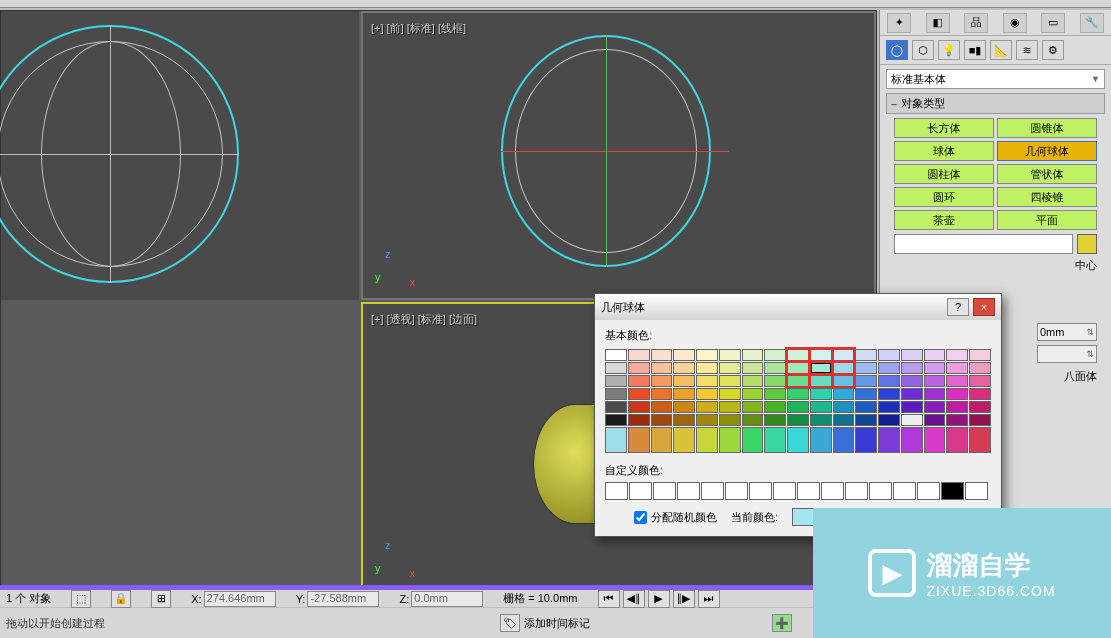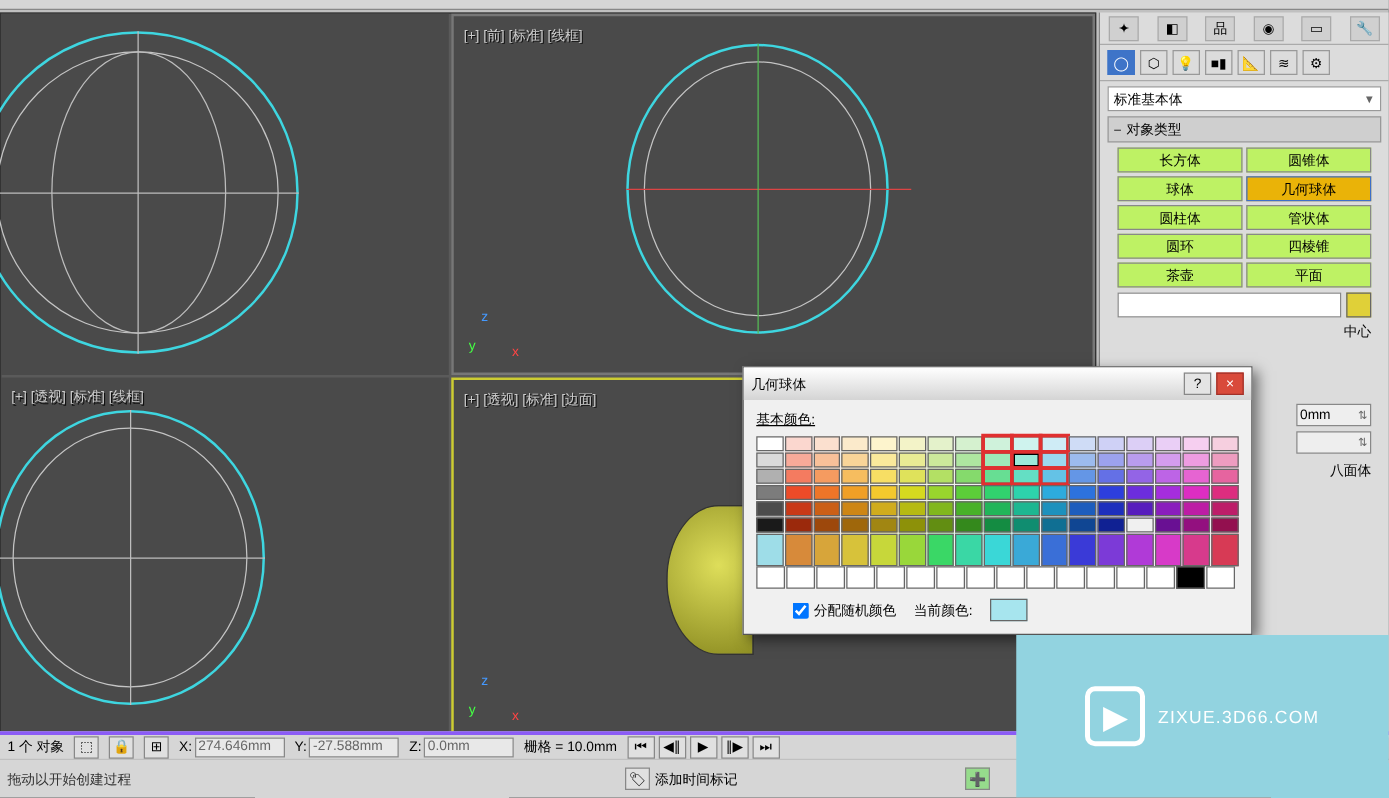--- a/index.html
+++ b/index.html
@@ -52,39 +52,39 @@
 .spinner { width:60px; height:18px; border:1px solid #888; background:#eee; display:flex; align-items:center; padding:0 2px; justify-content:space-between; }
 .geodesicrow { padding:4px 14px; display:flex; justify-content:flex-end; }
 
 
 .dialog { position:absolute; top:293px; left:594px; width:408px; background:#f0f0f0; border:1px solid #555; box-shadow:4px 4px 10px rgba(0,0,0,0.5); }
 .dlg-title { height:26px; background:linear-gradient(#fff,#d4d4d4); display:flex; align-items:center; padding:0 6px; justify-content:space-between; }
 .dlg-title .right { display:flex; gap:4px; }
 .dlg-title .tbtn { width:22px; height:18px; border:1px solid #888; background:#e4e4e4; display:flex; align-items:center; justify-content:center; }
 .dlg-title .tbtn.close { background:#d94a3a; color:#fff; border-color:#a03028; }
 .dlg-body { padding:8px 10px 10px 10px; }
-.palhdr { display:flex; align-items:center; gap:6px;text-decoration:underline; }
+.palhdr { display:flex; align-items:center; gap:6px; }
 .radiorow { display:flex; gap:14px; margin-left:auto; align-items:center; }
 .radiorow label { display:flex; align-items:center; gap:3px; }
 .palette { display:flex; flex-direction:column; gap:1px; margin-top:6px; }
 .palrow { display:flex; gap:1px; }
 .sw { width:23px; height:12px; border:1px solid #666; }
 .sw.big { height:26px; }
 .sw.highlight { outline:3px solid #e03030; outline-offset:-1px; }
 .sw.sel { border:2px solid #000; }
 .customlbl { margin-top:10px; margin-bottom:4px; }
 .customrow { display:flex; gap:1px; }
 .csw { width:23px; height:18px; border:1px solid #666; background:#fff; }
 .dlgbtnrow { display:flex; gap:6px; margin-top:12px; }
 .dlgbtn { flex:1; height:22px; border:1px solid #888; background:#e4e4e4; display:flex; align-items:center; justify-content:center; }
 .asgnrow { display:flex; align-items:center; gap:14px; margin-top:8px;padding-left:29px; }
 .cursw { width:30px; height:18px; border:1px solid #666; background:#a7e5ee; }
 
 
-.statusbar { position:absolute; bottom:31px; left:0; right:0; height:22px; background:#d6d6d6; border-top:3px solid #8b5cf6; display:flex; align-items:center; gap:8px; padding:0 6px; }
+.statusbar { position:absolute; bottom:31px; left:0; right:0; height:22px; background:#d6d6d6; border-top:5px solid #8b5cf6; display:flex; align-items:center; gap:20px; padding:0 6px; }
 .statfield { display:flex; align-items:center; gap:2px; }
 .statinp { width:72px; height:16px; border:1px solid #888; background:#e8e8e8; color:#666; padding:0 2px; }
 .iconbtn { width:20px; height:18px; border:1px solid #888; background:#e0e0e0; display:flex;align-items:center;justify-content:center; }
 
 .playbar { display:flex; gap:3px; }
 .pb { width:22px; height:18px; border:1px solid #888; background:#e0e0e0; display:flex;align-items:center;justify-content:center; }
 
 .bottombar { position:absolute; bottom:0; left:0; right:0; height:30px; background:#d6d6d6; display:flex; align-items:center; padding:0 6px; gap:10px; }
 .btmtxt { color:#333; }
 
@@ -118,27 +118,20 @@
     <div class="vplabel">[+] [前] [标准] [线框]</div>
     <div class="sphere wire-out" style="left:138px;top:22px;width:210px;height:232px;"></div>
     <div class="sphere wire-in" style="left:152px;top:36px;width:182px;height:204px;"></div>
     <div class="hline" style="left:138px;top:138px;width:228px;background:#d44;"></div>
     <div class="vline" style="left:243px;top:22px;height:232px;background:#5b5;"></div>
     <div class="axis">
       <span class="z">z</span>
         <span class="y">y</span>
         <span class="x">x</span>
     </div>
-  </div>
-  <div class="vp bl">
-    <div class="vplabel">[+] [透视] [标准] [线框]</div>
-    <div class="sphere wire-out" style="left:-5px;top:26px;width:216px;height:236px;"></div>
-    <div class="sphere wire-in" style="left:9px;top:40px;width:188px;height:208px;"></div>
-    <div class="hline" style="left:-5px;top:144px;width:216px;"></div>
-    <div class="vline" style="left:103px;top:26px;height:236px;"></div>
   </div>
   <div class="vp br">
     <div class="vplabel">[+] [透视] [标准] [边面]</div>
     <div style="position:absolute;left:170px;top:100px;width:70px;height:120px;border-radius:60% 0 0 60%/50%;background:radial-gradient(circle at 60% 40%, #dede5a, #8a8a20);border:1px solid #333;"></div>
     <div class="axis">
       <span class="z">z</span>
         <span class="y">y</span>
         <span class="x">x</span>
     </div>
   </div>
@@ -346,20 +339,21 @@
           <div class="sw big" style="background: rgb(58, 111, 215);"></div>
           <div class="sw big" style="background: rgb(58, 58, 215);"></div>
           <div class="sw big" style="background: rgb(124, 58, 215);"></div>
           <div class="sw big" style="background: rgb(176, 58, 215);"></div>
           <div class="sw big" style="background: rgb(215, 58, 200);"></div>
           <div class="sw big" style="background: rgb(215, 58, 140);"></div>
           <div class="sw big" style="background: rgb(215, 58, 85);"></div>
         </div>
       </div>
 
+    <div class="customlbl">自定义颜色:</div>
     <div class="customrow" id="customrow">
         <div class="csw"></div>
         <div class="csw"></div>
         <div class="csw"></div>
         <div class="csw"></div>
         <div class="csw"></div>
         <div class="csw"></div>
         <div class="csw"></div>
         <div class="csw"></div>
         <div class="csw"></div>
@@ -416,15 +410,16 @@
   <span style="position:absolute;left:524px;">添加时间标记</span>
   <div class="iconbtn" style="position:absolute;left:772px;background:#96dc8c;">➕</div>
   <span style="position:absolute;left:826px;">设置关键点</span>
   <div class="iconbtn" style="position:absolute;left:886px;">🔑</div>
   <span style="position:absolute;left:908px;">关键点过滤器</span>
 </div>
 
 <div class="watermark">
   <div class="wm-logo">▶</div>
   <div class="wm-text">
+    <div class="wm-big">溜溜自学</div>
     <div class="wm-small">ZIXUE.3D66.COM</div>
   </div>
 </div>
 
 </body></html>

